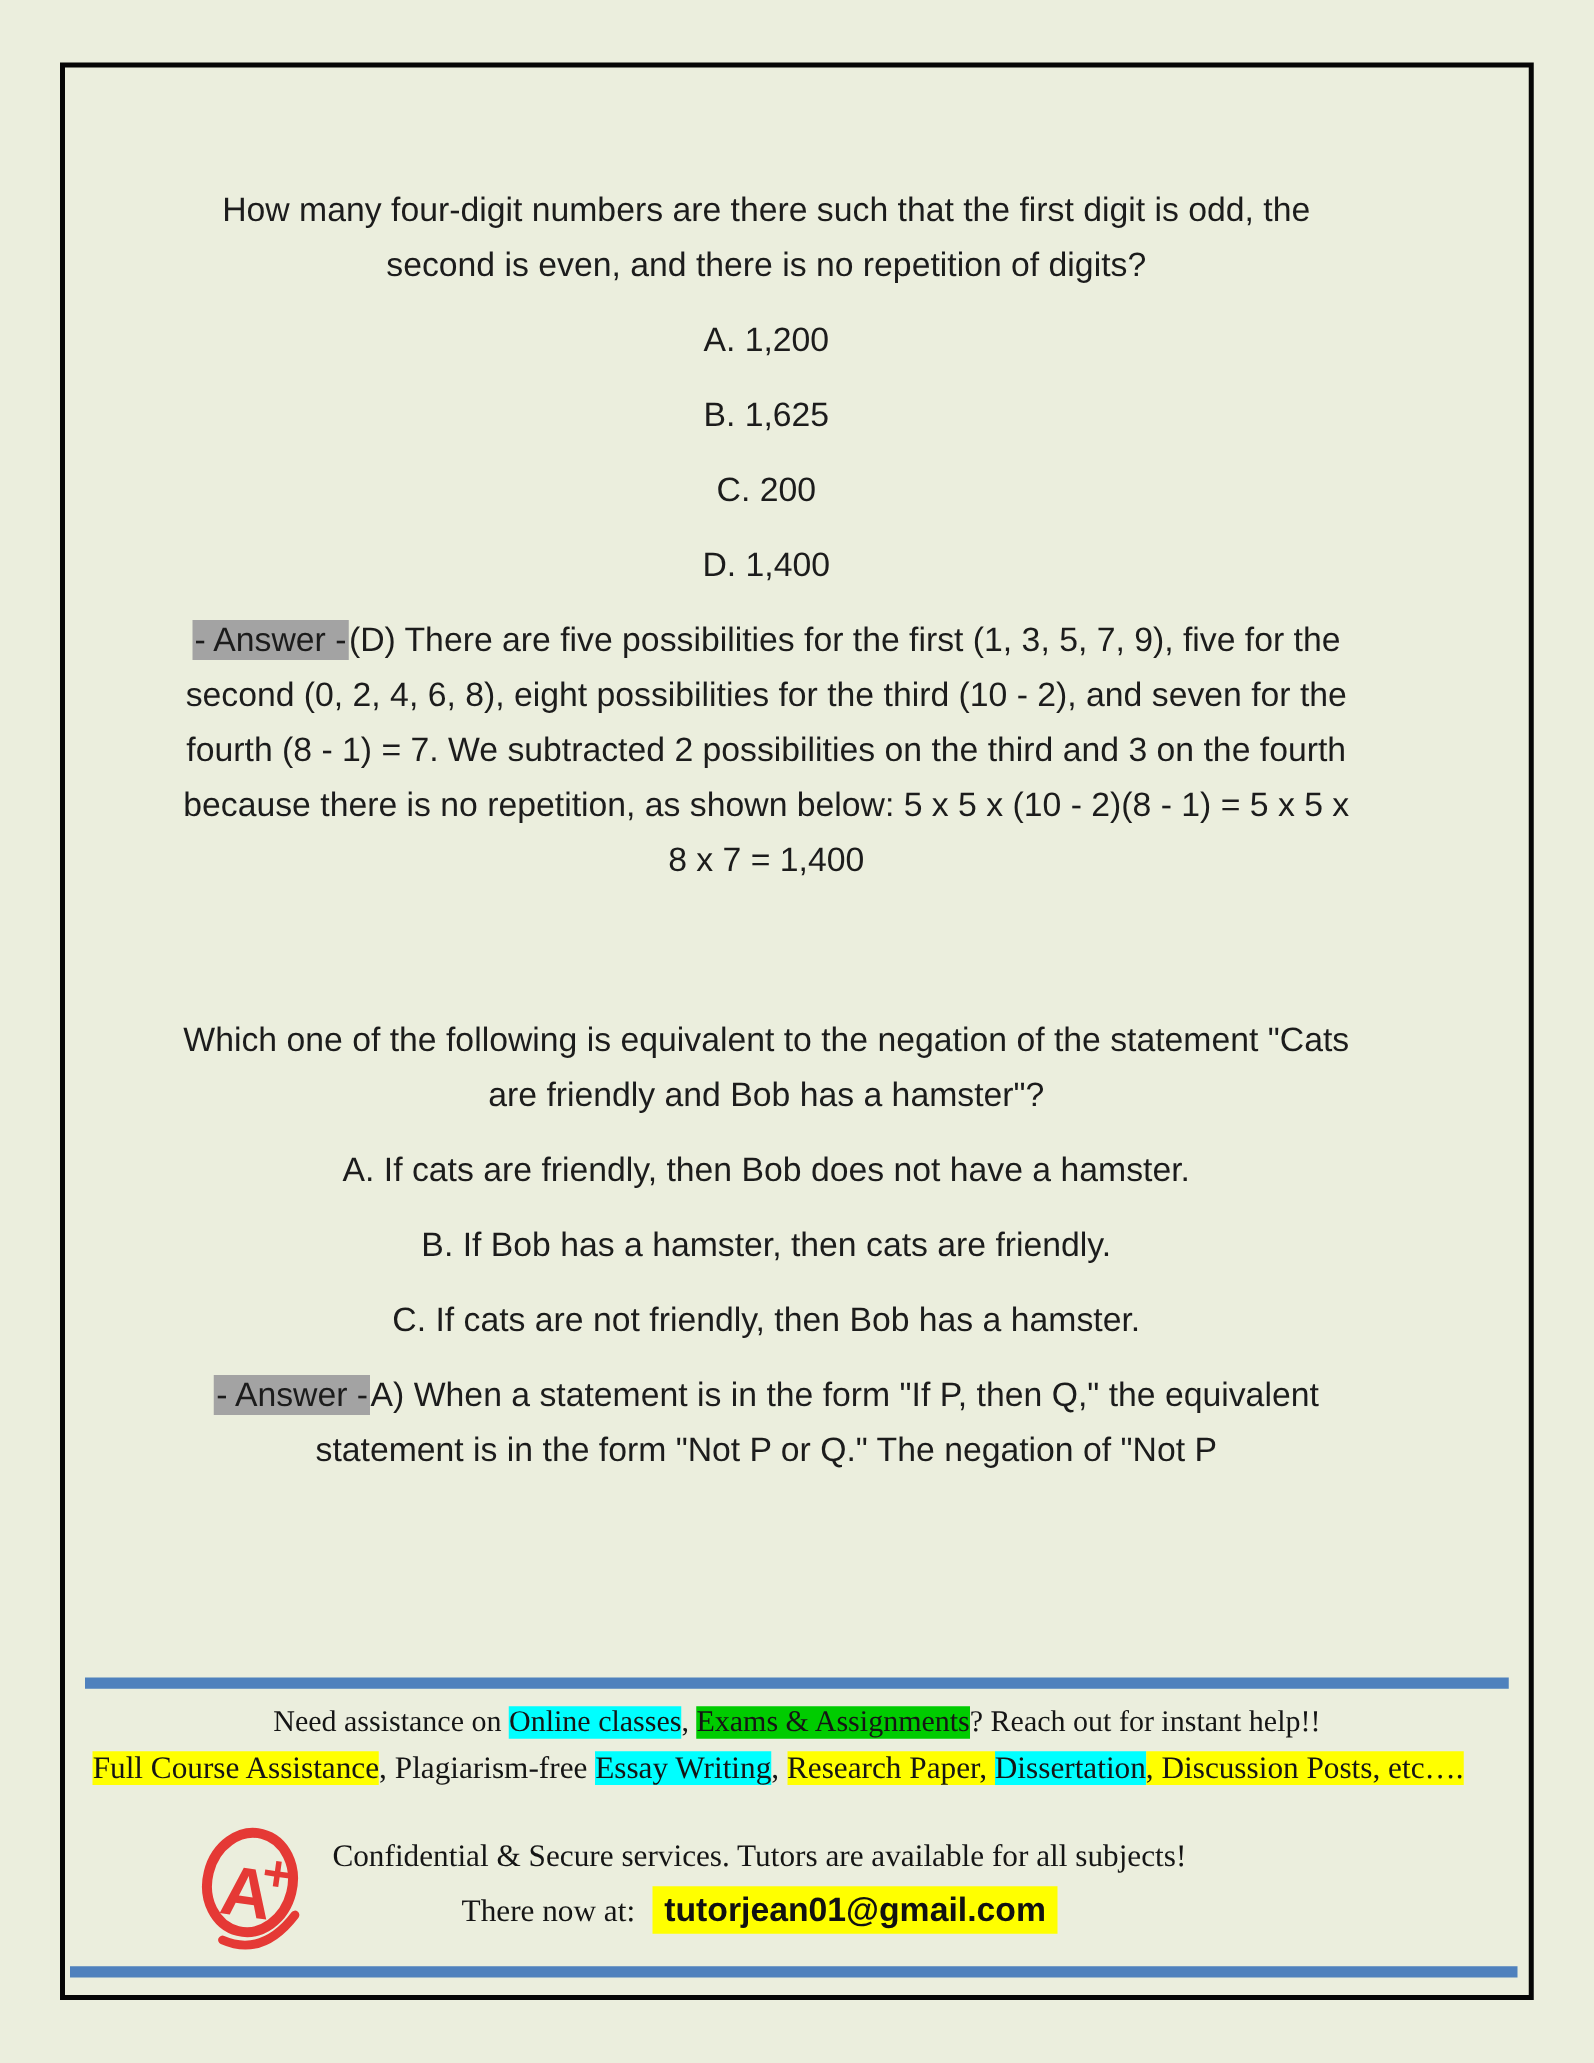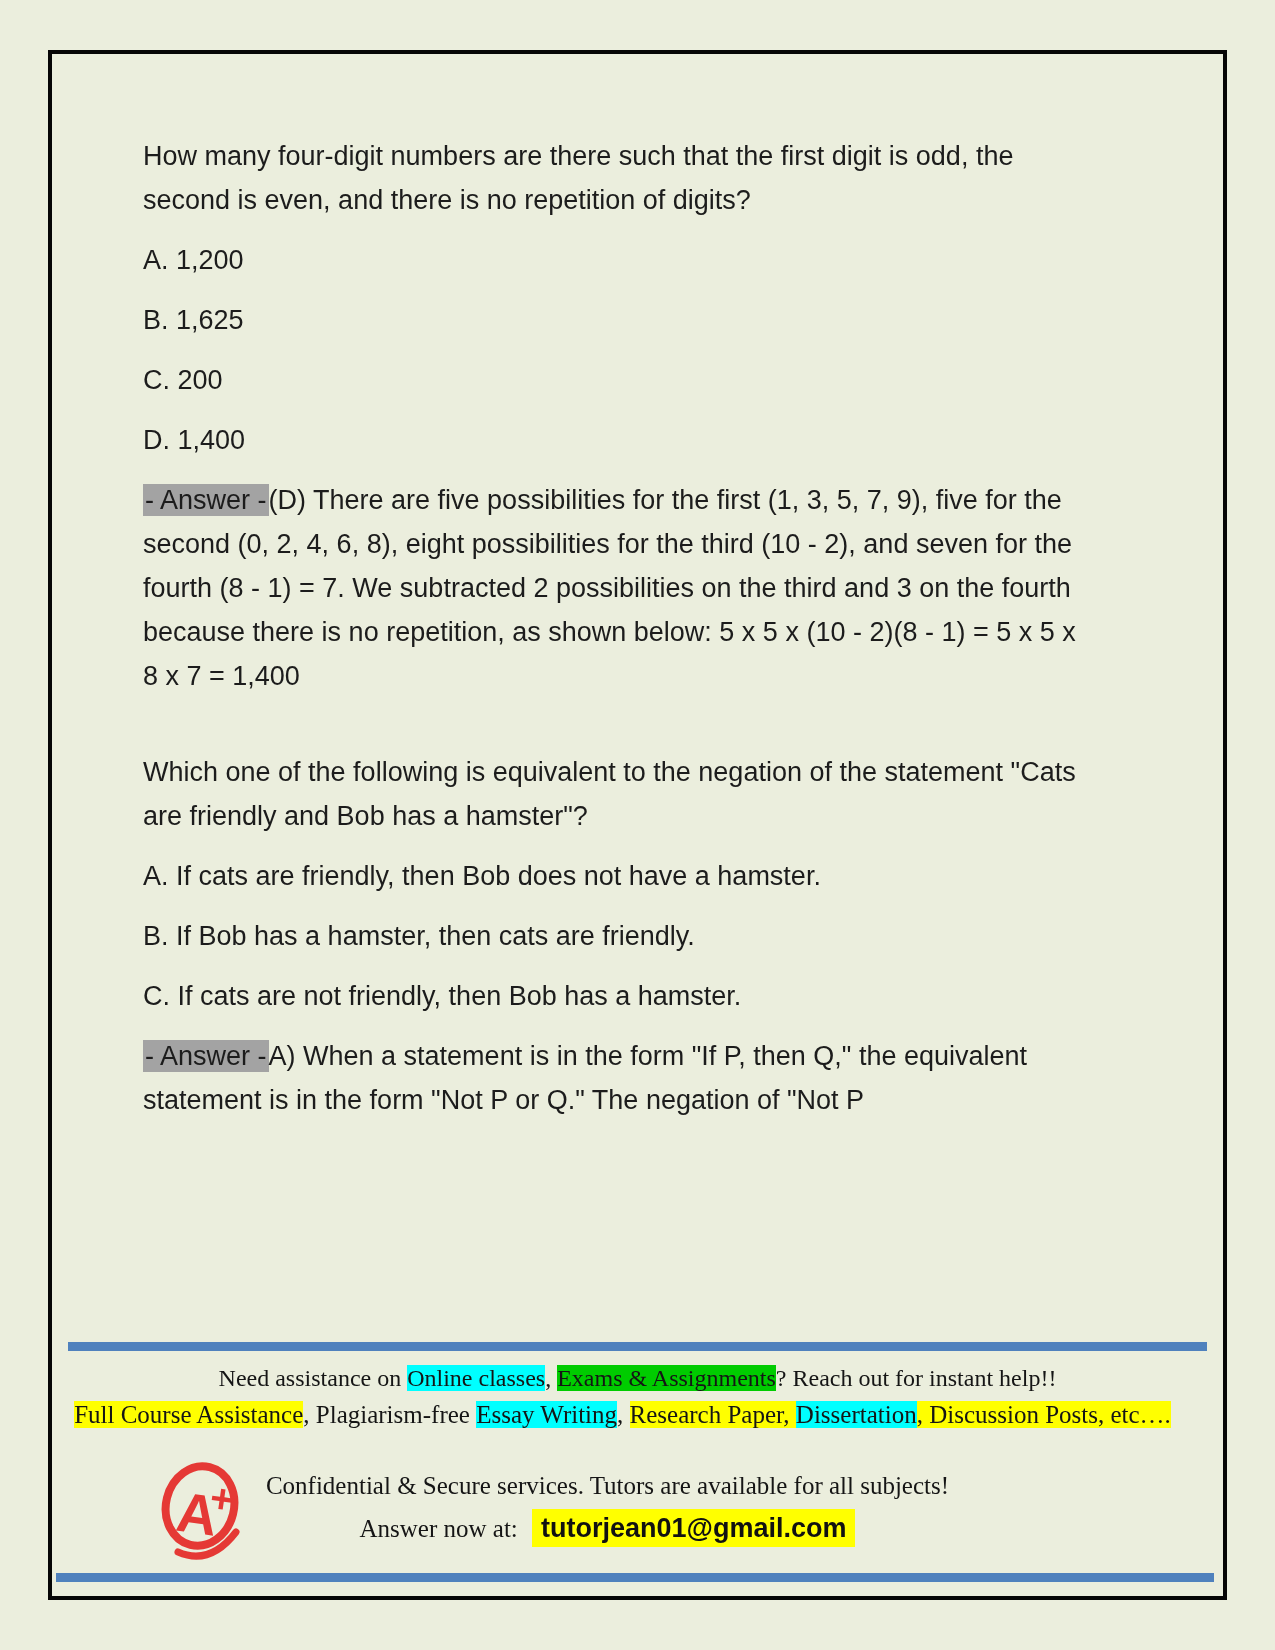--- a/index.html
+++ b/index.html
@@ -6,28 +6,28 @@
   body{
     width:1275px;height:1650px;position:relative;
     background:#ebeedd;
     font-family:"Liberation Sans",sans-serif;
   }
   .page{
     position:absolute;left:48px;top:50px;width:1179px;height:1550px;
     box-sizing:border-box;border:4px solid #060606;
   }
   .content{
-    position:absolute;left:91px;top:80px;width:940px;
+    position:absolute;left:91px;top:92px;width:940px;text-align:center;
   }
   .content p{
     margin:0;font-size:27px;line-height:44px;color:#1c1c1c;
     font-family:"Liberation Sans",sans-serif;
   }
   .content p + p{margin-top:16px;}
-  .content p.gap{margin-top:52px;}
+  .content p.gap{margin-top:100px;}
   mark.hl-yellow{background:#a3a3a3;color:inherit;padding:1px 2px;}
   .seg-yellow{background:#ffff00;}
   .seg-cyan{background:#00ffff;}
   .seg-green{background:#00cc00;}
   .divider{
     position:absolute;height:9px;background:#4f81bd;
   }
   .divider.top{left:16px;top:1288px;width:1139px;}
   .divider.bottom{left:4px;top:1519px;width:1158px;}
   .footer-line{
@@ -81,16 +81,16 @@
         <path d="M 20 92 Q 52 106 78 72" stroke-width="7"></path>
       </g>
       <g fill="#e53935" font-family="Liberation Sans, sans-serif" font-weight="bold">
         <text x="18" y="72" font-size="56" transform="rotate(8 30 60)">A</text>
         <text x="52" y="52" font-size="40" transform="rotate(8 60 40)">+</text>
       </g>
     </svg>
   </div>
 
   <p class="footer-line confidential">Confidential &amp; Secure services. Tutors are available for all subjects!</p>
-  <p class="footer-line email-row"><span>Answer now at: </span><span class="email-value">tutorjean01@gmail.com</span></p>
+  <p class="footer-line email-row"><span>There now at: </span><span class="email-value">tutorjean01@gmail.com</span></p>
 
   <div class="divider bottom"></div>
 </div>
 
 </body></html>

